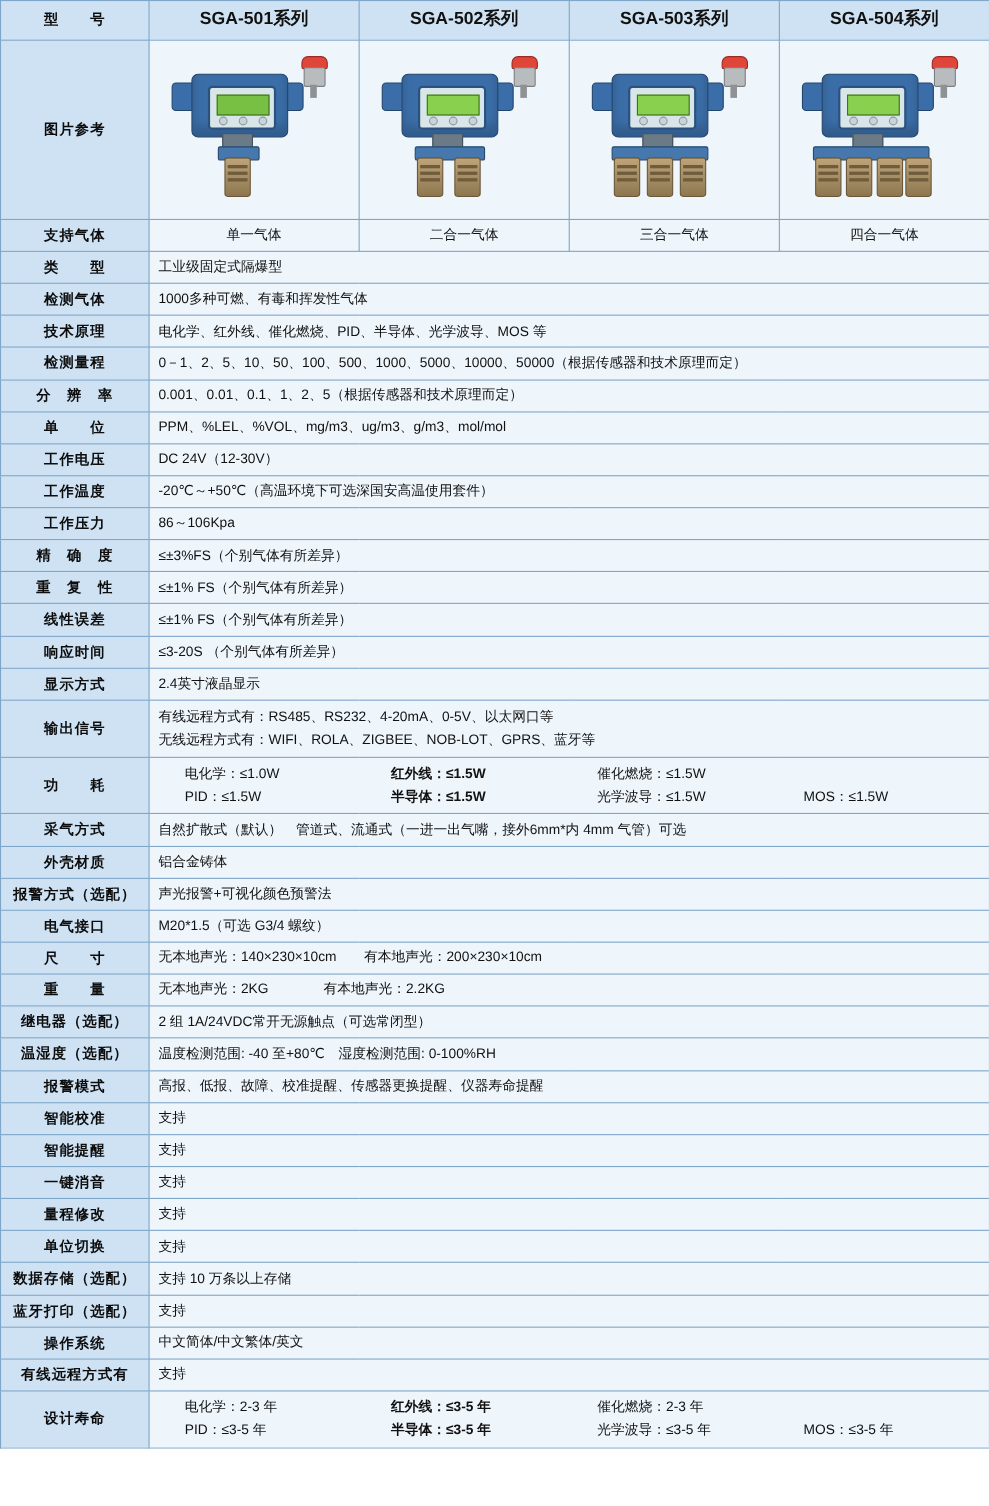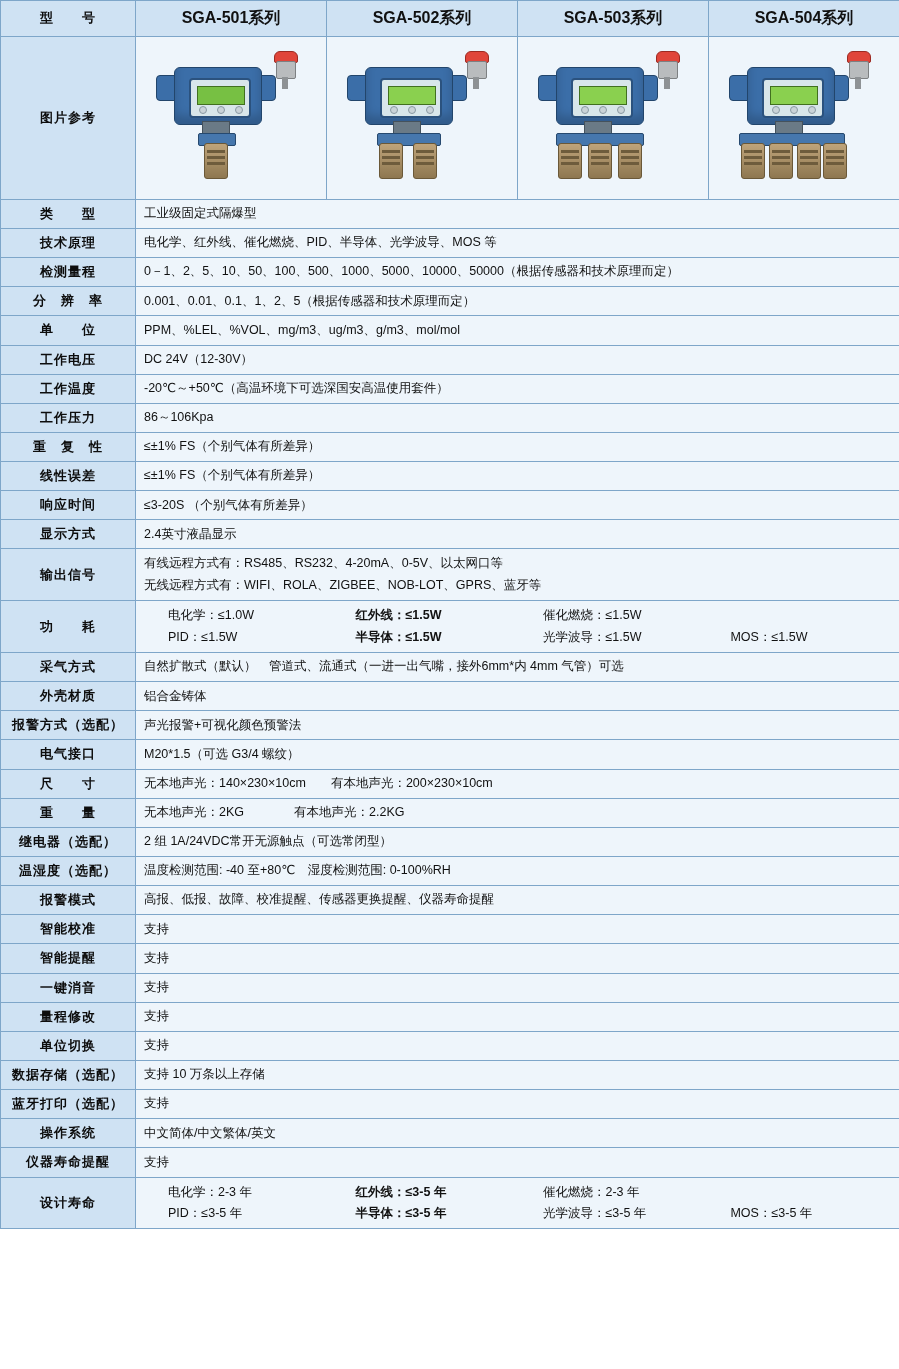--- a/index.html
+++ b/index.html
@@ -146,26 +146,37 @@
         <div class="dev-neck"></div>
         <div class="dev-bar" style="left:20px;width:104px;"></div>
         <div class="sensor" style="left:22px;"></div>
         <div class="sensor" style="left:50px;"></div>
         <div class="sensor" style="left:78px;"></div>
         <div class="sensor" style="left:104px;"></div>
       </div>
     </td>
   </tr>
 
+  <tr>
+    <td class="lbl">支持气体</td>
+    <td class="val ctr">单一气体</td>
+    <td class="val ctr">二合一气体</td>
+    <td class="val ctr">三合一气体</td>
+    <td class="val ctr">四合一气体</td>
+  </tr>
 
   <tr>
           <td class="lbl">类　　型</td>
           <td class="val" colspan="4">工业级固定式隔爆型</td>
         </tr>
   <tr>
+          <td class="lbl">检测气体</td>
+          <td class="val" colspan="4">1000多种可燃、有毒和挥发性气体</td>
+        </tr>
+  <tr>
           <td class="lbl">技术原理</td>
           <td class="val" colspan="4">电化学、红外线、催化燃烧、PID、半导体、光学波导、MOS 等</td>
         </tr>
   <tr>
           <td class="lbl">检测量程</td>
           <td class="val" colspan="4">0－1、2、5、10、50、100、500、1000、5000、10000、50000（根据传感器和技术原理而定）</td>
         </tr>
   <tr>
           <td class="lbl">分　辨　率</td>
           <td class="val" colspan="4">0.001、0.01、0.1、1、2、5（根据传感器和技术原理而定）</td>
@@ -178,20 +189,24 @@
           <td class="lbl">工作电压</td>
           <td class="val" colspan="4">DC 24V（12-30V）</td>
         </tr>
   <tr>
           <td class="lbl">工作温度</td>
           <td class="val" colspan="4">-20℃～+50℃（高温环境下可选深国安高温使用套件）</td>
         </tr>
   <tr>
           <td class="lbl">工作压力</td>
           <td class="val" colspan="4">86～106Kpa</td>
+        </tr>
+  <tr>
+          <td class="lbl">精　确　度</td>
+          <td class="val" colspan="4">≤±3%FS（个别气体有所差异）</td>
         </tr>
   <tr>
           <td class="lbl">重　复　性</td>
           <td class="val" colspan="4">≤±1% FS（个别气体有所差异）</td>
         </tr>
   <tr>
           <td class="lbl">线性误差</td>
           <td class="val" colspan="4">≤±1% FS（个别气体有所差异）</td>
         </tr>
   <tr>
@@ -290,21 +305,21 @@
         </tr>
   <tr>
           <td class="lbl">蓝牙打印（选配）</td>
           <td class="val" colspan="4">支持</td>
         </tr>
   <tr>
           <td class="lbl">操作系统</td>
           <td class="val" colspan="4">中文简体/中文繁体/英文</td>
         </tr>
   <tr>
-          <td class="lbl">仪器寿命提醒</td>
+          <td class="lbl">有线远程方式有</td>
           <td class="val" colspan="4">支持</td>
         </tr>
 
   <tr>
     <td class="lbl">设计寿命</td>
     <td class="val multi" colspan="4">
       <div>
         <span class="kv w1"><span>电化学：</span><span>2-3 年</span></span>
         <span class="kv w2"><span>红外线：</span><span>≤3-5 年</span></span>
         <span class="kv w3"><span>催化燃烧：</span><span>2-3 年</span></span>

